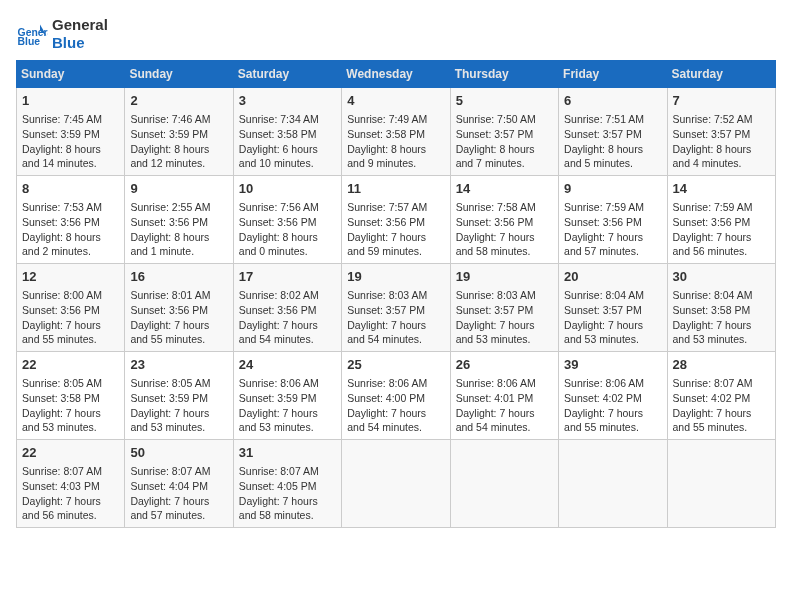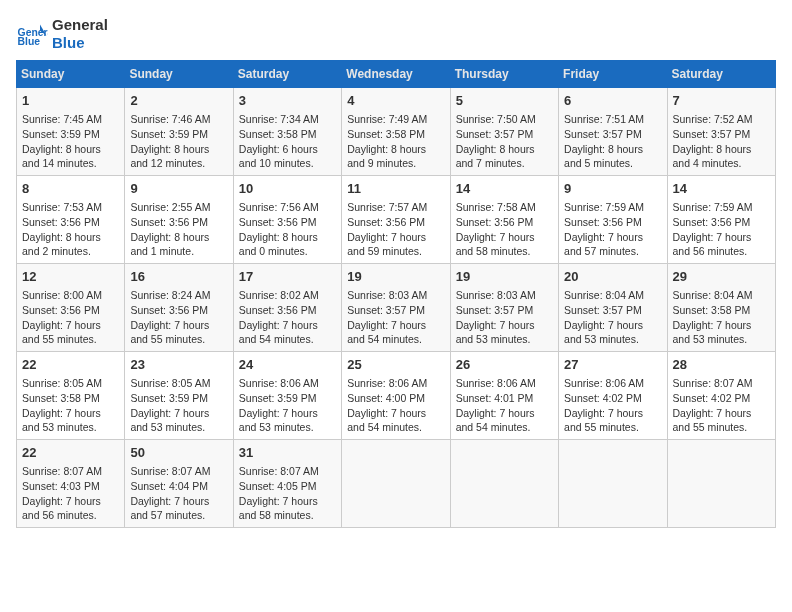--- a/index.html
+++ b/index.html
@@ -124,34 +124,34 @@
         <td><span class="day-num">8</span><span>Sunrise: 7:53 AM</span><br><span>Sunset: 3:56 PM</span><br><span>Daylight: 8 hours and 2 minutes.</span></td>
         <td><span class="day-num">9</span><span>Sunrise: 2:55 AM</span><br><span>Sunset: 3:56 PM</span><br><span>Daylight: 8 hours and 1 minute.</span></td>
         <td><span class="day-num">10</span><span>Sunrise: 7:56 AM</span><br><span>Sunset: 3:56 PM</span><br><span>Daylight: 8 hours and 0 minutes.</span></td>
         <td><span class="day-num">11</span><span>Sunrise: 7:57 AM</span><br><span>Sunset: 3:56 PM</span><br><span>Daylight: 7 hours and 59 minutes.</span></td>
         <td><span class="day-num">14</span><span>Sunrise: 7:58 AM</span><br><span>Sunset: 3:56 PM</span><br><span>Daylight: 7 hours and 58 minutes.</span></td>
         <td><span class="day-num">9</span><span>Sunrise: 7:59 AM</span><br><span>Sunset: 3:56 PM</span><br><span>Daylight: 7 hours and 57 minutes.</span></td>
         <td><span class="day-num">14</span><span>Sunrise: 7:59 AM</span><br><span>Sunset: 3:56 PM</span><br><span>Daylight: 7 hours and 56 minutes.</span></td>
       </tr>
       <tr>
         <td><span class="day-num">12</span><span>Sunrise: 8:00 AM</span><br><span>Sunset: 3:56 PM</span><br><span>Daylight: 7 hours and 55 minutes.</span></td>
-        <td><span class="day-num">16</span><span>Sunrise: 8:24 AM</span><br><span>Sunset: 3:56 PM</span><br><span>Daylight: 7 hours and 55 minutes.</span></td>
+        <td><span class="day-num">16</span><span>Sunrise: 8:01 AM</span><br><span>Sunset: 3:56 PM</span><br><span>Daylight: 7 hours and 55 minutes.</span></td>
         <td><span class="day-num">17</span><span>Sunrise: 8:02 AM</span><br><span>Sunset: 3:56 PM</span><br><span>Daylight: 7 hours and 54 minutes.</span></td>
         <td><span class="day-num">19</span><span>Sunrise: 8:03 AM</span><br><span>Sunset: 3:57 PM</span><br><span>Daylight: 7 hours and 54 minutes.</span></td>
         <td><span class="day-num">19</span><span>Sunrise: 8:03 AM</span><br><span>Sunset: 3:57 PM</span><br><span>Daylight: 7 hours and 53 minutes.</span></td>
         <td><span class="day-num">20</span><span>Sunrise: 8:04 AM</span><br><span>Sunset: 3:57 PM</span><br><span>Daylight: 7 hours and 53 minutes.</span></td>
-        <td><span class="day-num">29</span><span>Sunrise: 8:04 AM</span><br><span>Sunset: 3:58 PM</span><br><span>Daylight: 7 hours and 53 minutes.</span></td>
+        <td><span class="day-num">30</span><span>Sunrise: 8:04 AM</span><br><span>Sunset: 3:58 PM</span><br><span>Daylight: 7 hours and 53 minutes.</span></td>
       </tr>
       <tr>
         <td><span class="day-num">22</span><span>Sunrise: 8:05 AM</span><br><span>Sunset: 3:58 PM</span><br><span>Daylight: 7 hours and 53 minutes.</span></td>
         <td><span class="day-num">23</span><span>Sunrise: 8:05 AM</span><br><span>Sunset: 3:59 PM</span><br><span>Daylight: 7 hours and 53 minutes.</span></td>
         <td><span class="day-num">24</span><span>Sunrise: 8:06 AM</span><br><span>Sunset: 3:59 PM</span><br><span>Daylight: 7 hours and 53 minutes.</span></td>
         <td><span class="day-num">25</span><span>Sunrise: 8:06 AM</span><br><span>Sunset: 4:00 PM</span><br><span>Daylight: 7 hours and 54 minutes.</span></td>
         <td><span class="day-num">26</span><span>Sunrise: 8:06 AM</span><br><span>Sunset: 4:01 PM</span><br><span>Daylight: 7 hours and 54 minutes.</span></td>
-        <td><span class="day-num">27</span><span>Sunrise: 8:06 AM</span><br><span>Sunset: 4:02 PM</span><br><span>Daylight: 7 hours and 55 minutes.</span></td>
+        <td><span class="day-num">39</span><span>Sunrise: 8:06 AM</span><br><span>Sunset: 4:02 PM</span><br><span>Daylight: 7 hours and 55 minutes.</span></td>
         <td><span class="day-num">28</span><span>Sunrise: 8:07 AM</span><br><span>Sunset: 4:02 PM</span><br><span>Daylight: 7 hours and 55 minutes.</span></td>
       </tr>
       <tr>
         <td><span class="day-num">22</span><span>Sunrise: 8:07 AM</span><br><span>Sunset: 4:03 PM</span><br><span>Daylight: 7 hours and 56 minutes.</span></td>
         <td><span class="day-num">50</span><span>Sunrise: 8:07 AM</span><br><span>Sunset: 4:04 PM</span><br><span>Daylight: 7 hours and 57 minutes.</span></td>
         <td><span class="day-num">31</span><span>Sunrise: 8:07 AM</span><br><span>Sunset: 4:05 PM</span><br><span>Daylight: 7 hours and 58 minutes.</span></td>
         <td class="empty"></td>
         <td class="empty"></td>
         <td class="empty"></td>
         <td class="empty"></td>

